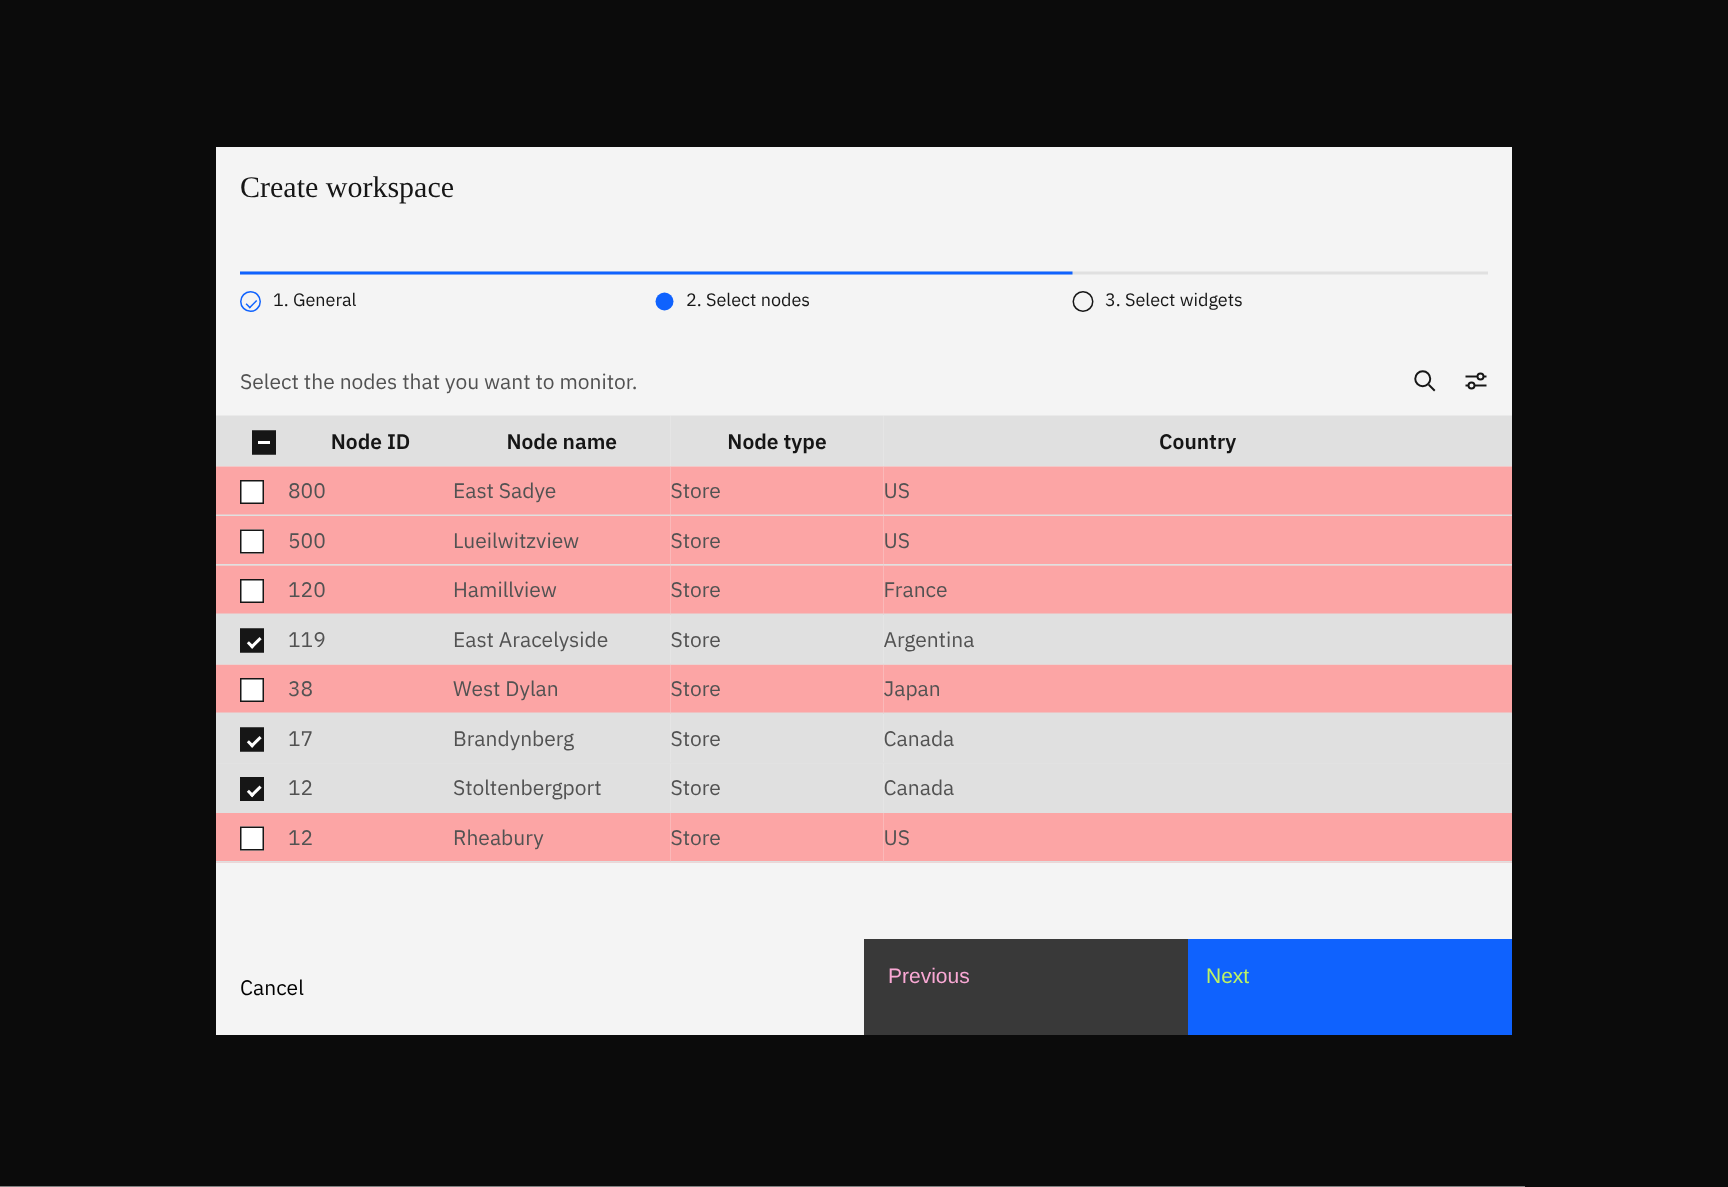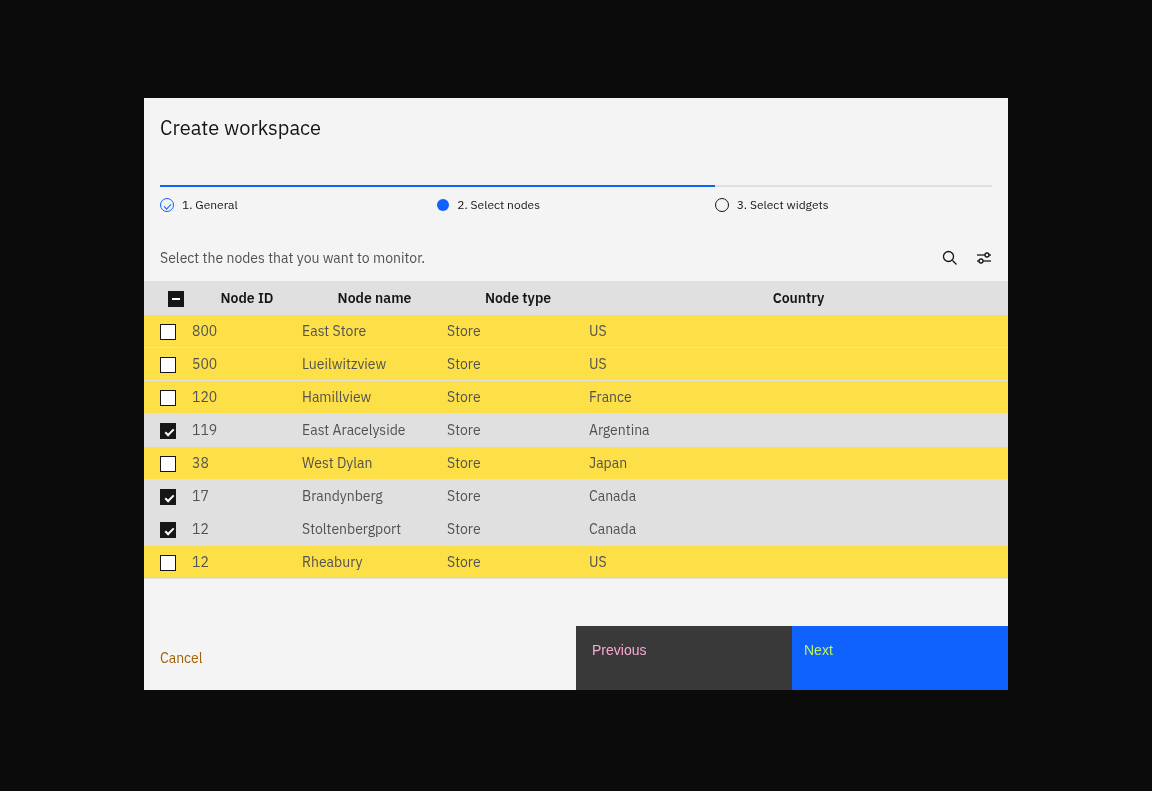--- a/index.html
+++ b/index.html
@@ -20,20 +20,21 @@
     display: flex;
     flex-direction: column;
   }
   .modal-header {
     padding: 16px 16px 0 16px;
   }
   .modal-title {
     font-size: 20px;
     font-weight: 400;
     color: #161616;
+    font-family: Liberation Serif, serif;
   }
   .progress-wrap {
     padding: 0 16px;
     margin-top: 44px;
   }
   .progress-bar {
     width: 100%;
     height: 2px;
     background: #e0e0e0;
     position: relative;
@@ -117,21 +118,21 @@
   }
   .th-row th {
     text-align: center;
     font-weight: 600;
     font-size: 14px;
     color: #161616;
     padding: 0 0;
   }
   .td-row {
     height: 33px;
-    background: #fde047;
+    background: #fca5a5;
     border-bottom: 1px solid #e0e0e0;
   }
   .td-row.selected {
     background: #e0e0e0;
   }
   .td-row td {
     font-size: 14px;
     color: #525252;
     padding: 0;
   }
@@ -181,21 +182,21 @@
     margin-top: auto;
     display: flex;
     height: 64px;
     align-items: stretch;
   }
   .cancel {
     flex: 1;
     display: flex;
     align-items: center;
     padding-left: 16px;
-    color: #a16207;
+    color: #000000;
     font-size: 14px;
     cursor: pointer;
   }
   .btn {
     width: 216px;
     display: flex;
     align-items: flex-start;
     padding: 16px;
     font-size: 14px;
     cursor: pointer;
@@ -270,21 +271,21 @@
         <th class="col-id">Node ID</th>
         <th class="col-name">Node name</th>
         <th class="col-type">Node type</th>
         <th class="col-country">Country</th>
       </tr>
     </thead>
     <tbody id="rows">
         <tr class="td-row">
           <td class="col-check"><span class="checkbox"></span></td>
           <td class="col-id">800</td>
-          <td class="col-name">East Store</td>
+          <td class="col-name">East Sadye</td>
           <td class="col-type">Store</td>
           <td class="col-country">US</td>
         </tr>
         <tr class="td-row">
           <td class="col-check"><span class="checkbox"></span></td>
           <td class="col-id">500</td>
           <td class="col-name">Lueilwitzview</td>
           <td class="col-type">Store</td>
           <td class="col-country">US</td>
         </tr>

